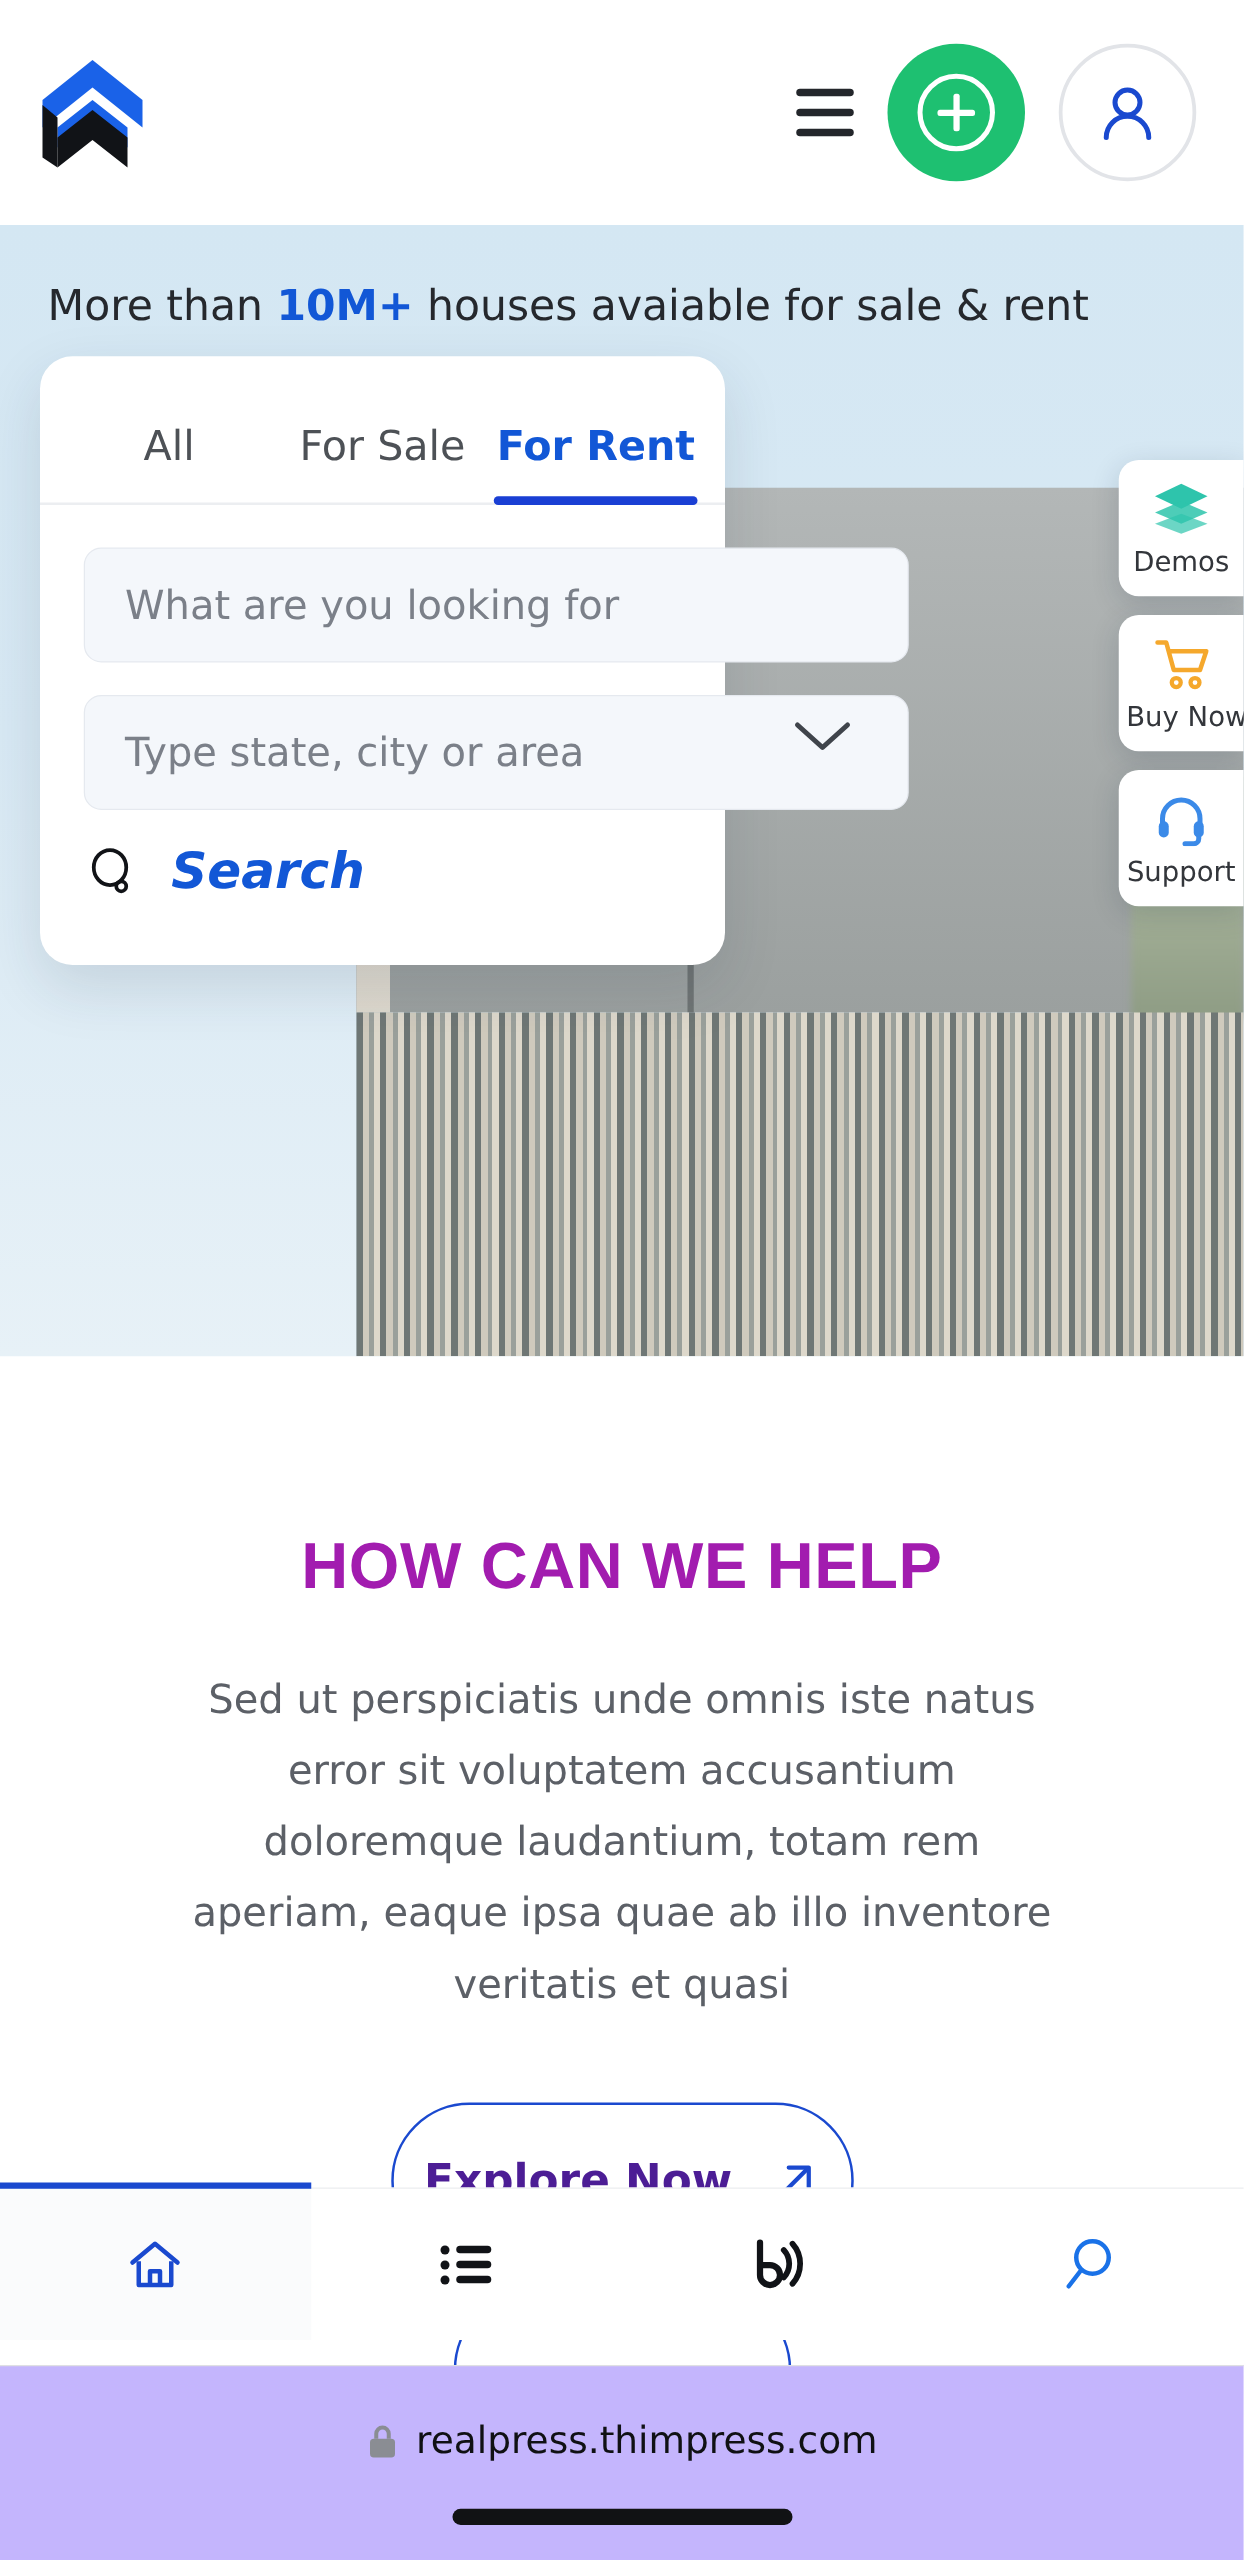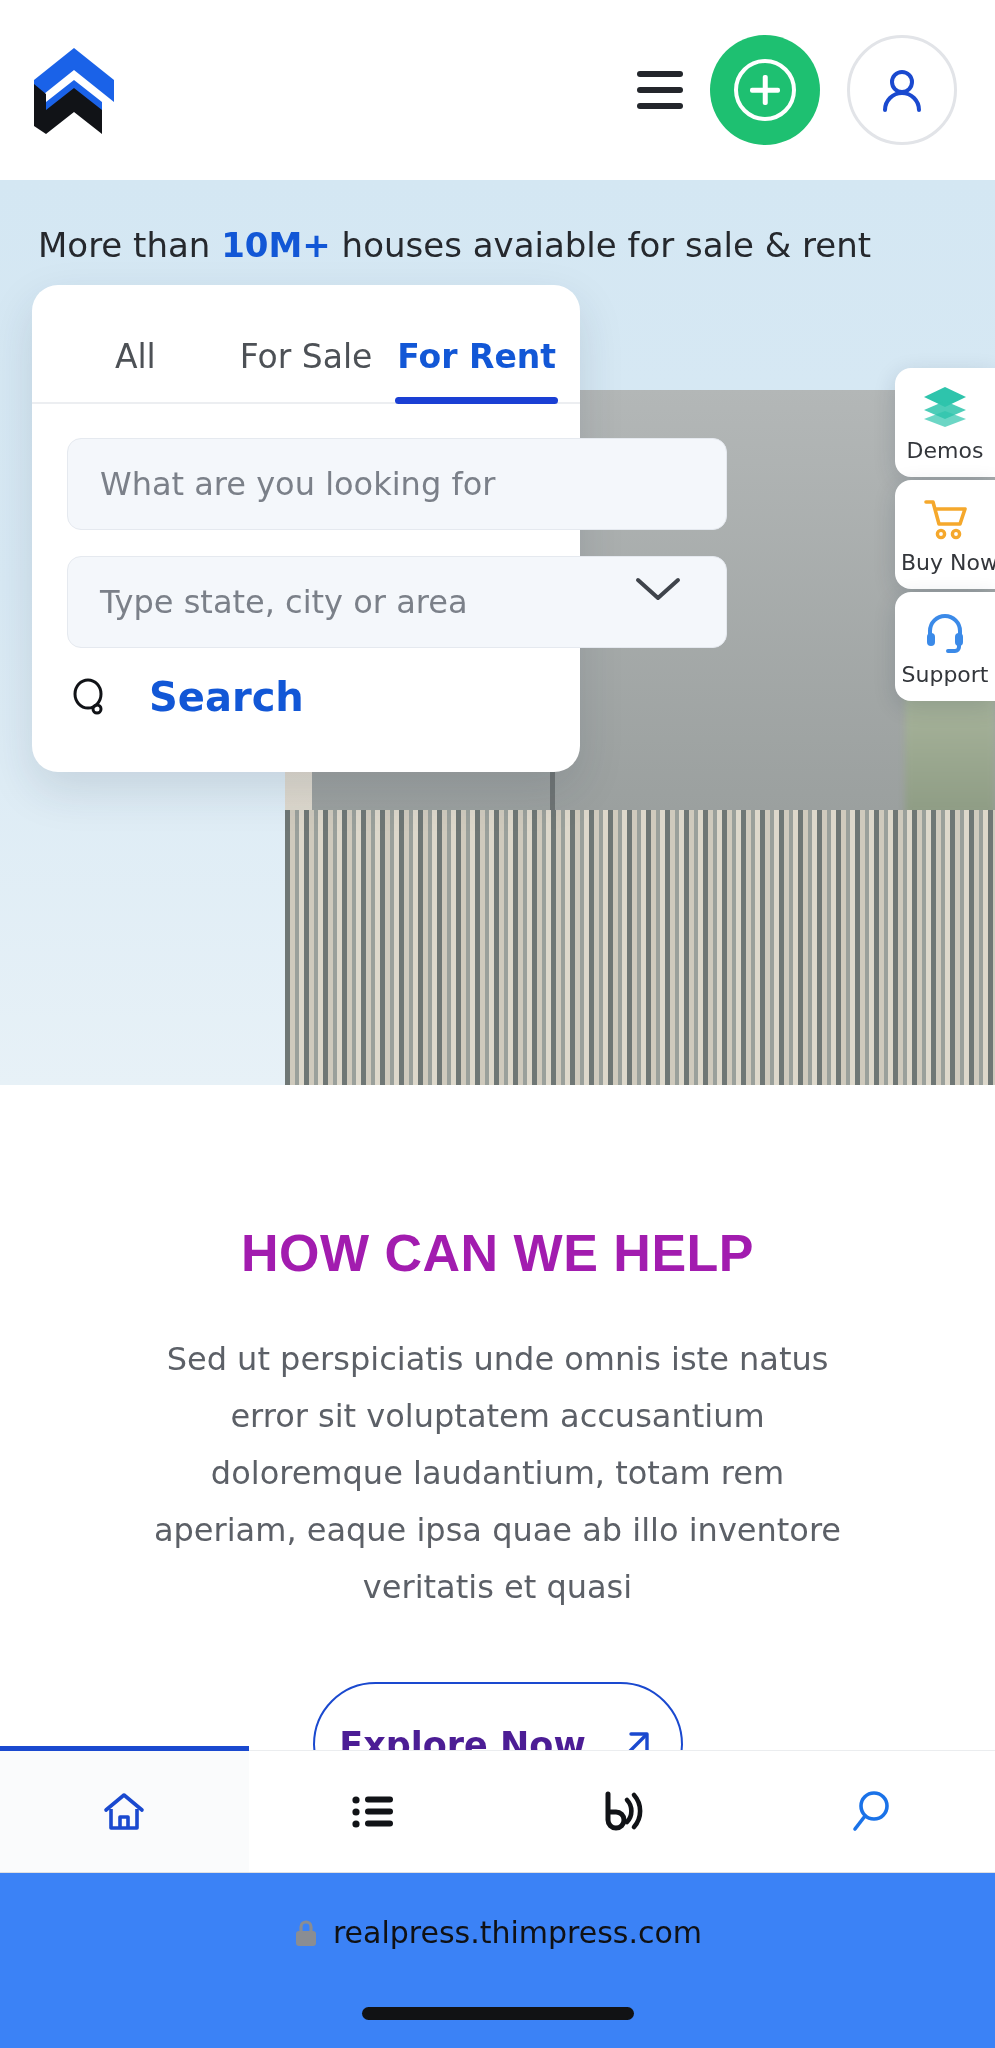--- a/index.html
+++ b/index.html
@@ -114,38 +114,38 @@
     height: 7px; background: #1a3fd4; border-radius: 4px;
   }
   .card-body { padding: 34px 35px 52px; }
   .field {
     height: 92px; background: #f4f7fb; border: 1.5px solid #e5e9ef;
     border-radius: 14px; display: flex; align-items: center;
     padding: 0 32px; margin-bottom: 26px; width: 660px;
   }
   .field-text { font-size: 32px; color: #7b8089; font-family: "DejaVu Sans", sans-serif; white-space: nowrap; }
   .search-action {
-    display: flex; align-items: center; gap: 36px; margin-top: 24px; cursor: pointer;
+    display: flex; align-items: center; gap: 24px; margin-top: 24px; cursor: pointer; font-style: italic;
   }
   .search-action .lbl {
     font-size: 40px; color: #1257d6; font-weight: 700;
     font-family: "DejaVu Sans", sans-serif;
   }
   .chevron-down {
     position: absolute; left: 632px; top: 572px; z-index: 21;
   }
 
   
   .float-stack {
     position: absolute; right: 0; top: 368px; width: 100px; z-index: 60;
   }
   .float-item {
     width: 100px; background: #fff; border-radius: 16px 0 0 16px;
     box-shadow: 0 6px 22px rgba(20,35,60,0.16);
-    padding: 16px 6px 14px; text-align: center; margin-bottom: 3px; cursor: pointer;
+    padding: 16px 6px 14px; text-align: center; margin-bottom: 15px; cursor: pointer;
   }
   .float-item .ficon { height: 46px; display: flex; align-items: center; justify-content: center; }
   .float-item .flabel {
     font-size: 22px; color: #33363b; margin-top: 8px;
     font-family: "DejaVu Sans", sans-serif; white-space: nowrap;
   }
 
   
   .help {
     position: absolute; left: 0; top: 1085px; width: 995px; text-align: center;
@@ -182,22 +182,22 @@
     position: relative; cursor: pointer;
   }
   .nav-item.active { background: #fafbfc; }
   .nav-item.active::before {
     content: ""; position: absolute; left: 0; right: 0; top: -5px; height: 5px;
     background: #1a49cf;
   }
 
   
   .url-bar {
-    position: absolute; left: 0; bottom: 0; width: 995px; height: 176px;
-    background: #3b82f6; border-top: 1px solid #dfe0e3; z-index: 80;
+    position: absolute; left: 0; bottom: 0; width: 995px; height: 156px;
+    background: #c4b5fd; border-top: 1px solid #dfe0e3; z-index: 80;
   }
   .url-row {
     display: flex; align-items: center; justify-content: center; gap: 14px;
     padding-top: 42px;
   }
   .url-text {
     font-size: 30px; color: #101114; font-family: "DejaVu Sans", sans-serif;
   }
   .home-indicator {
     position: absolute; left: 50%; transform: translateX(-50%); bottom: 28px;

